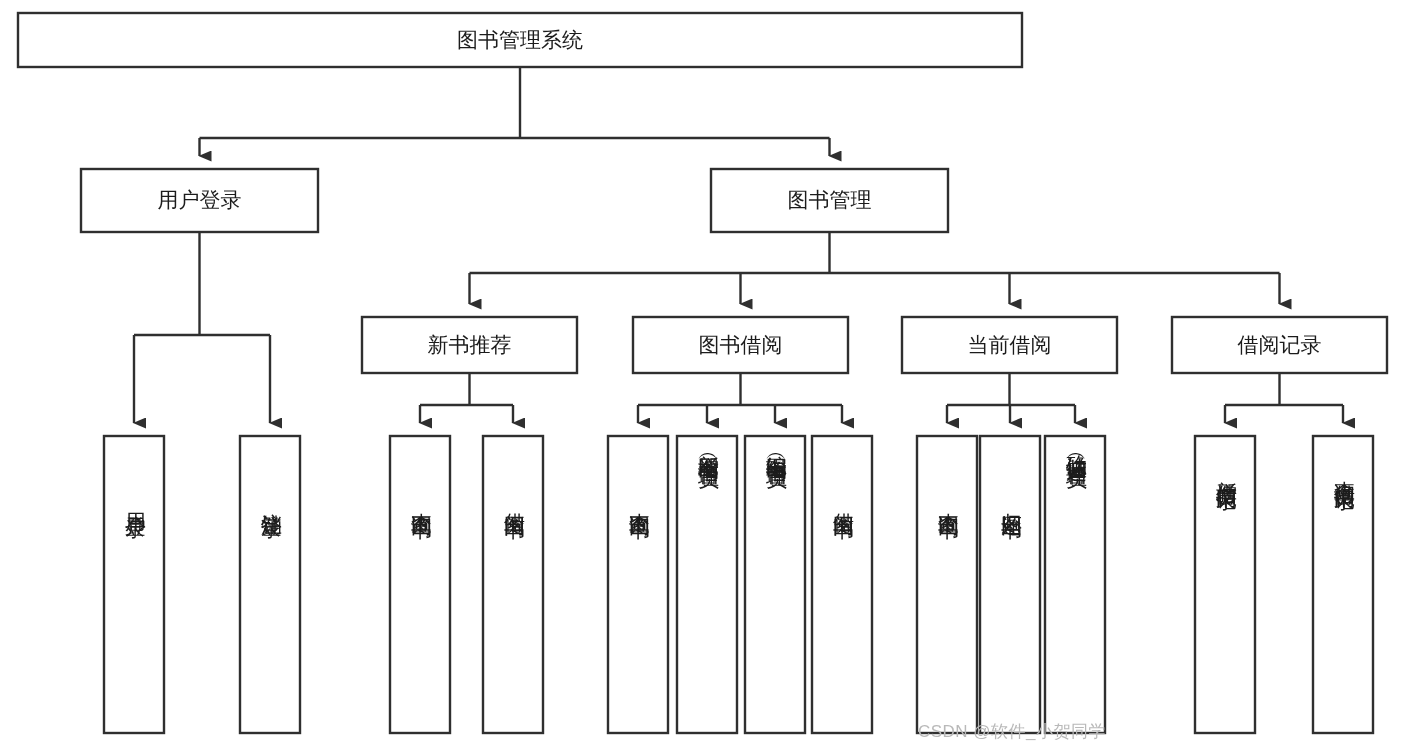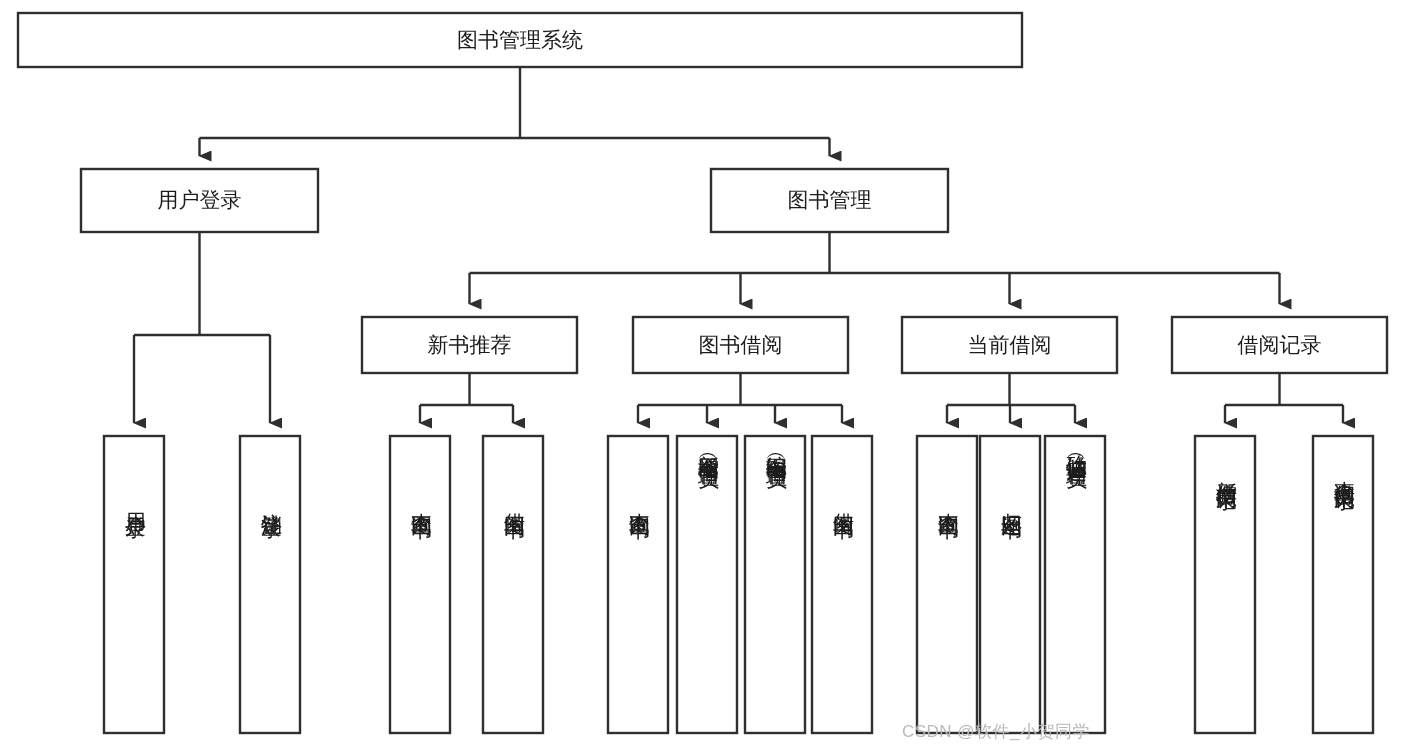--- a/index.html
+++ b/index.html
@@ -46,21 +46,21 @@
     dominant-baseline: middle;
     white-space: pre;
   }
   .node-label.vertical {
     writing-mode: vertical-rl;
     text-orientation: upright;
     letter-spacing: 2px;
   }
   .watermark {
     position: absolute;
-    right: 28px;
+    right: 12px;
     bottom: 4px;
     font-family: "Liberation Sans", "DejaVu Sans", sans-serif;
     font-size: 17px;
     color: #b9b9b9;
     letter-spacing: 0.5px;
     user-select: none;
     pointer-events: none;
   }
 </style>
 </head>

